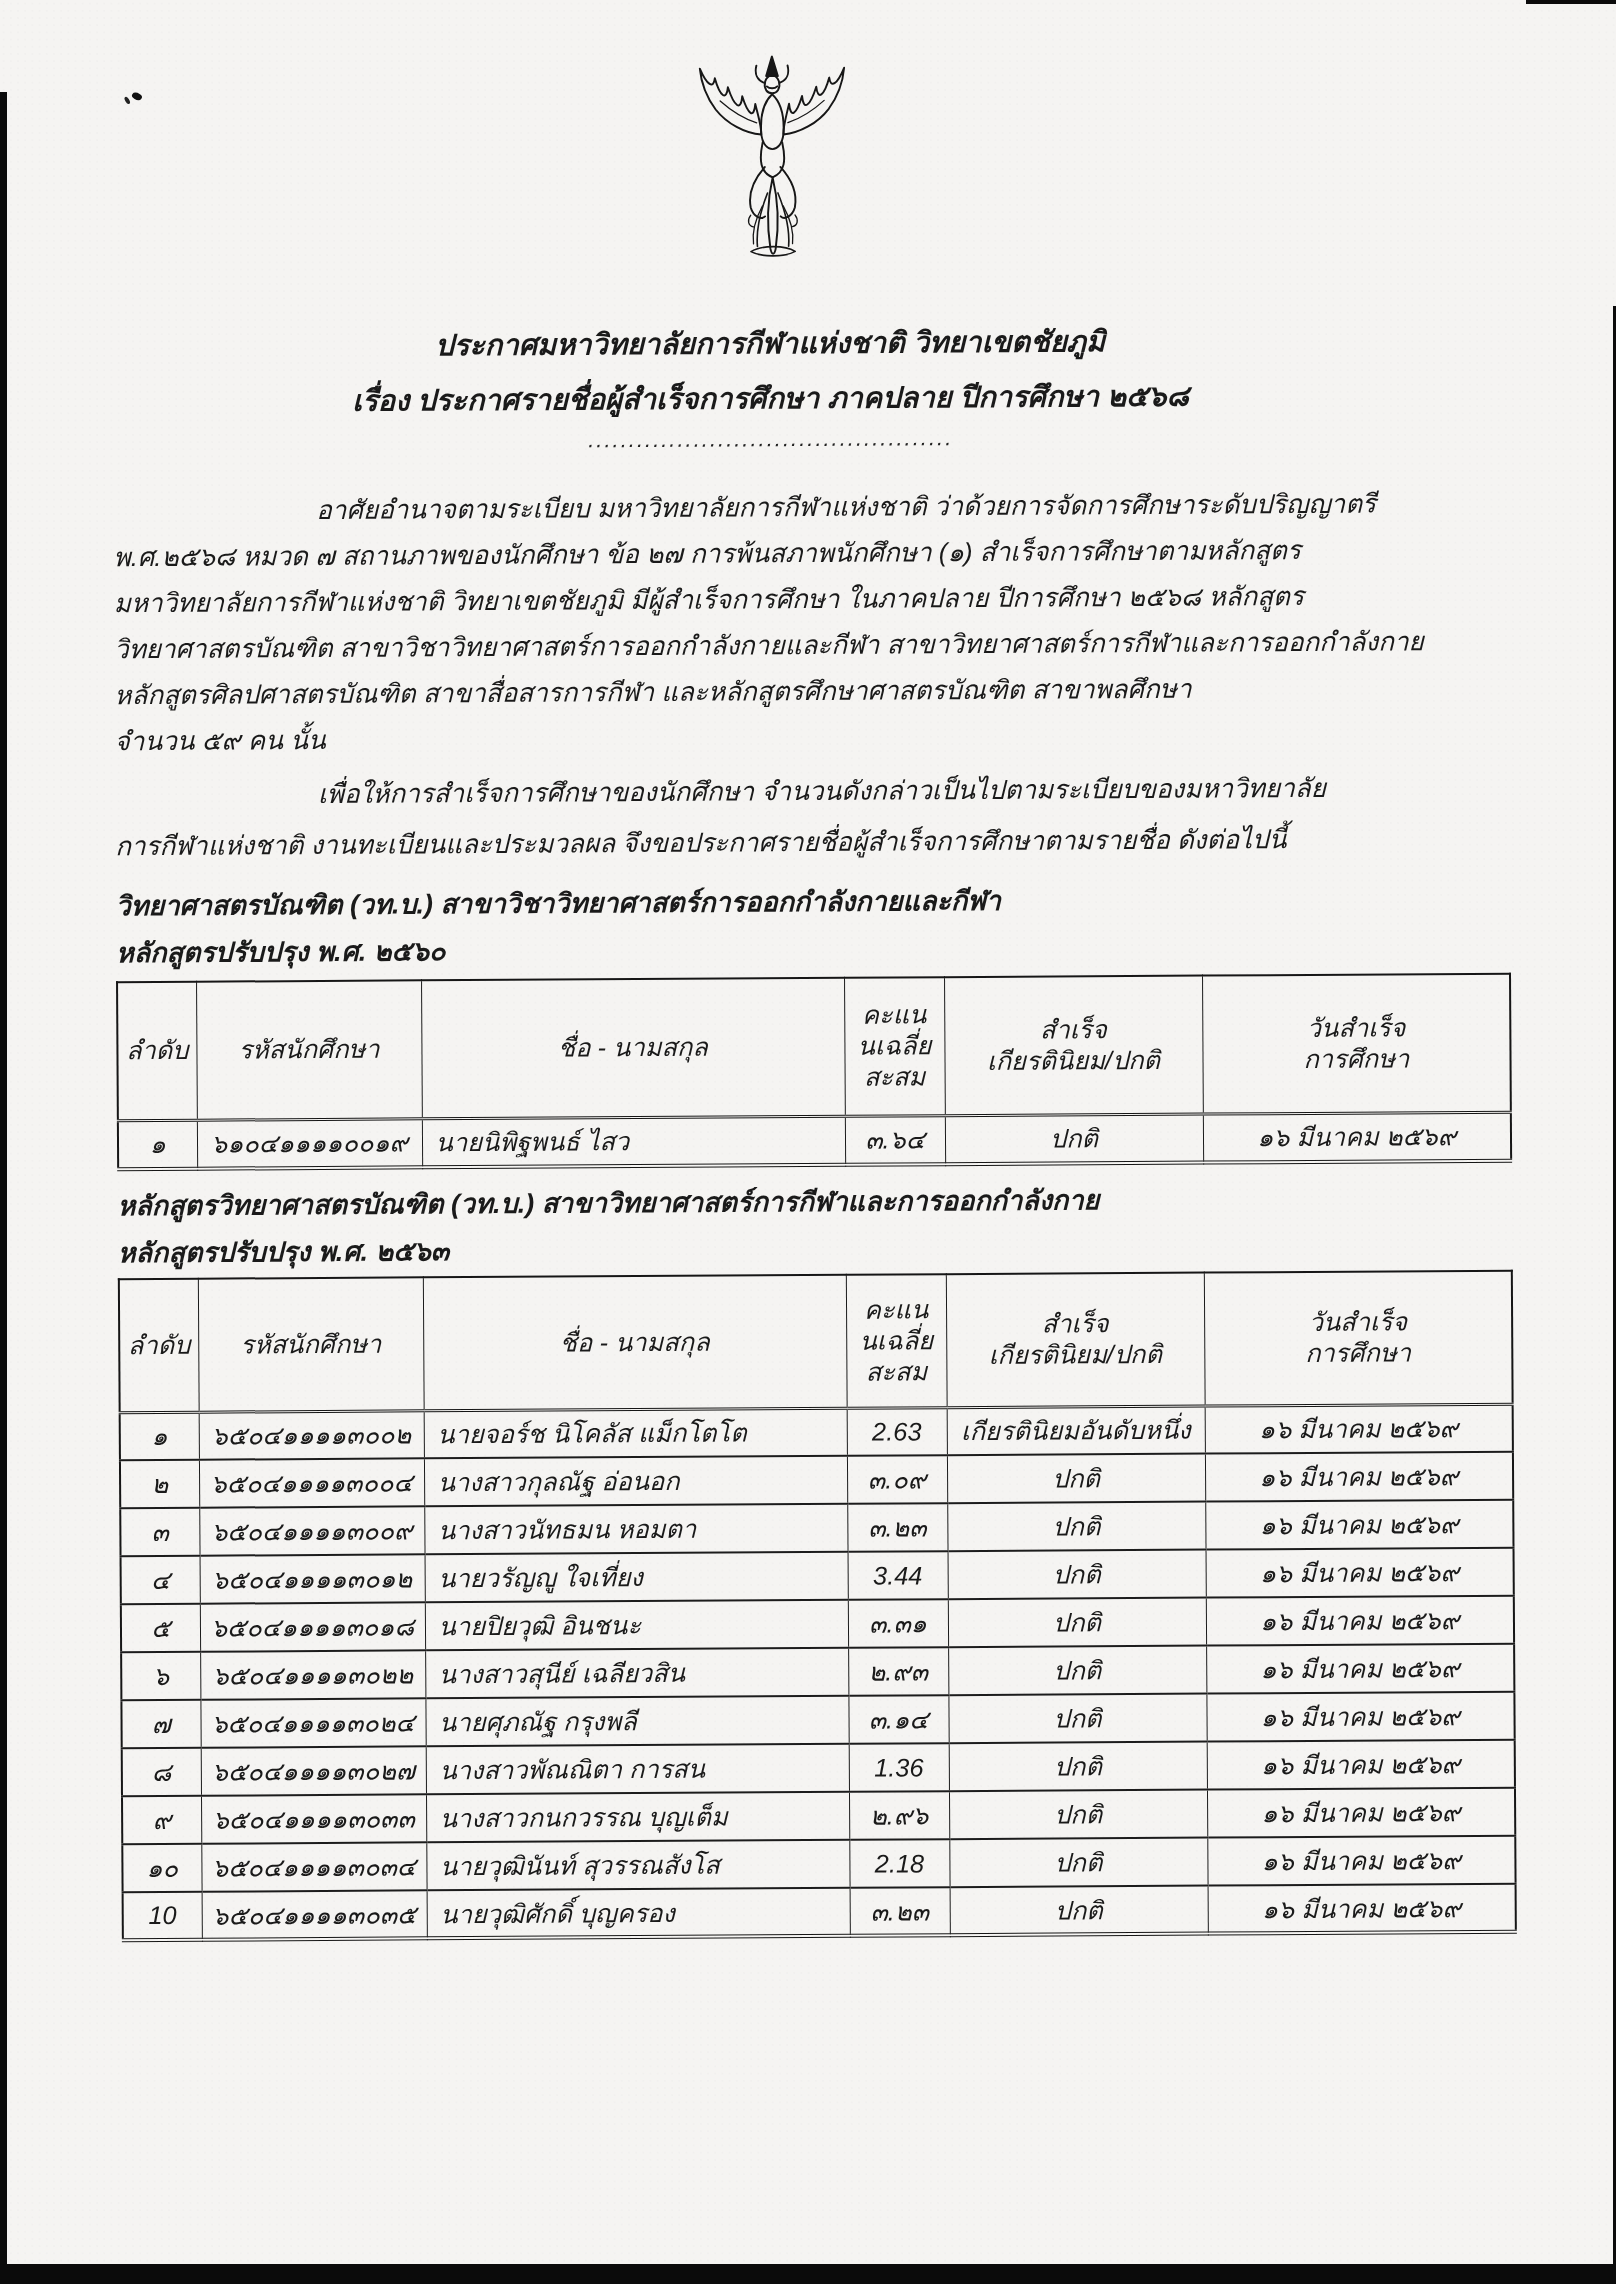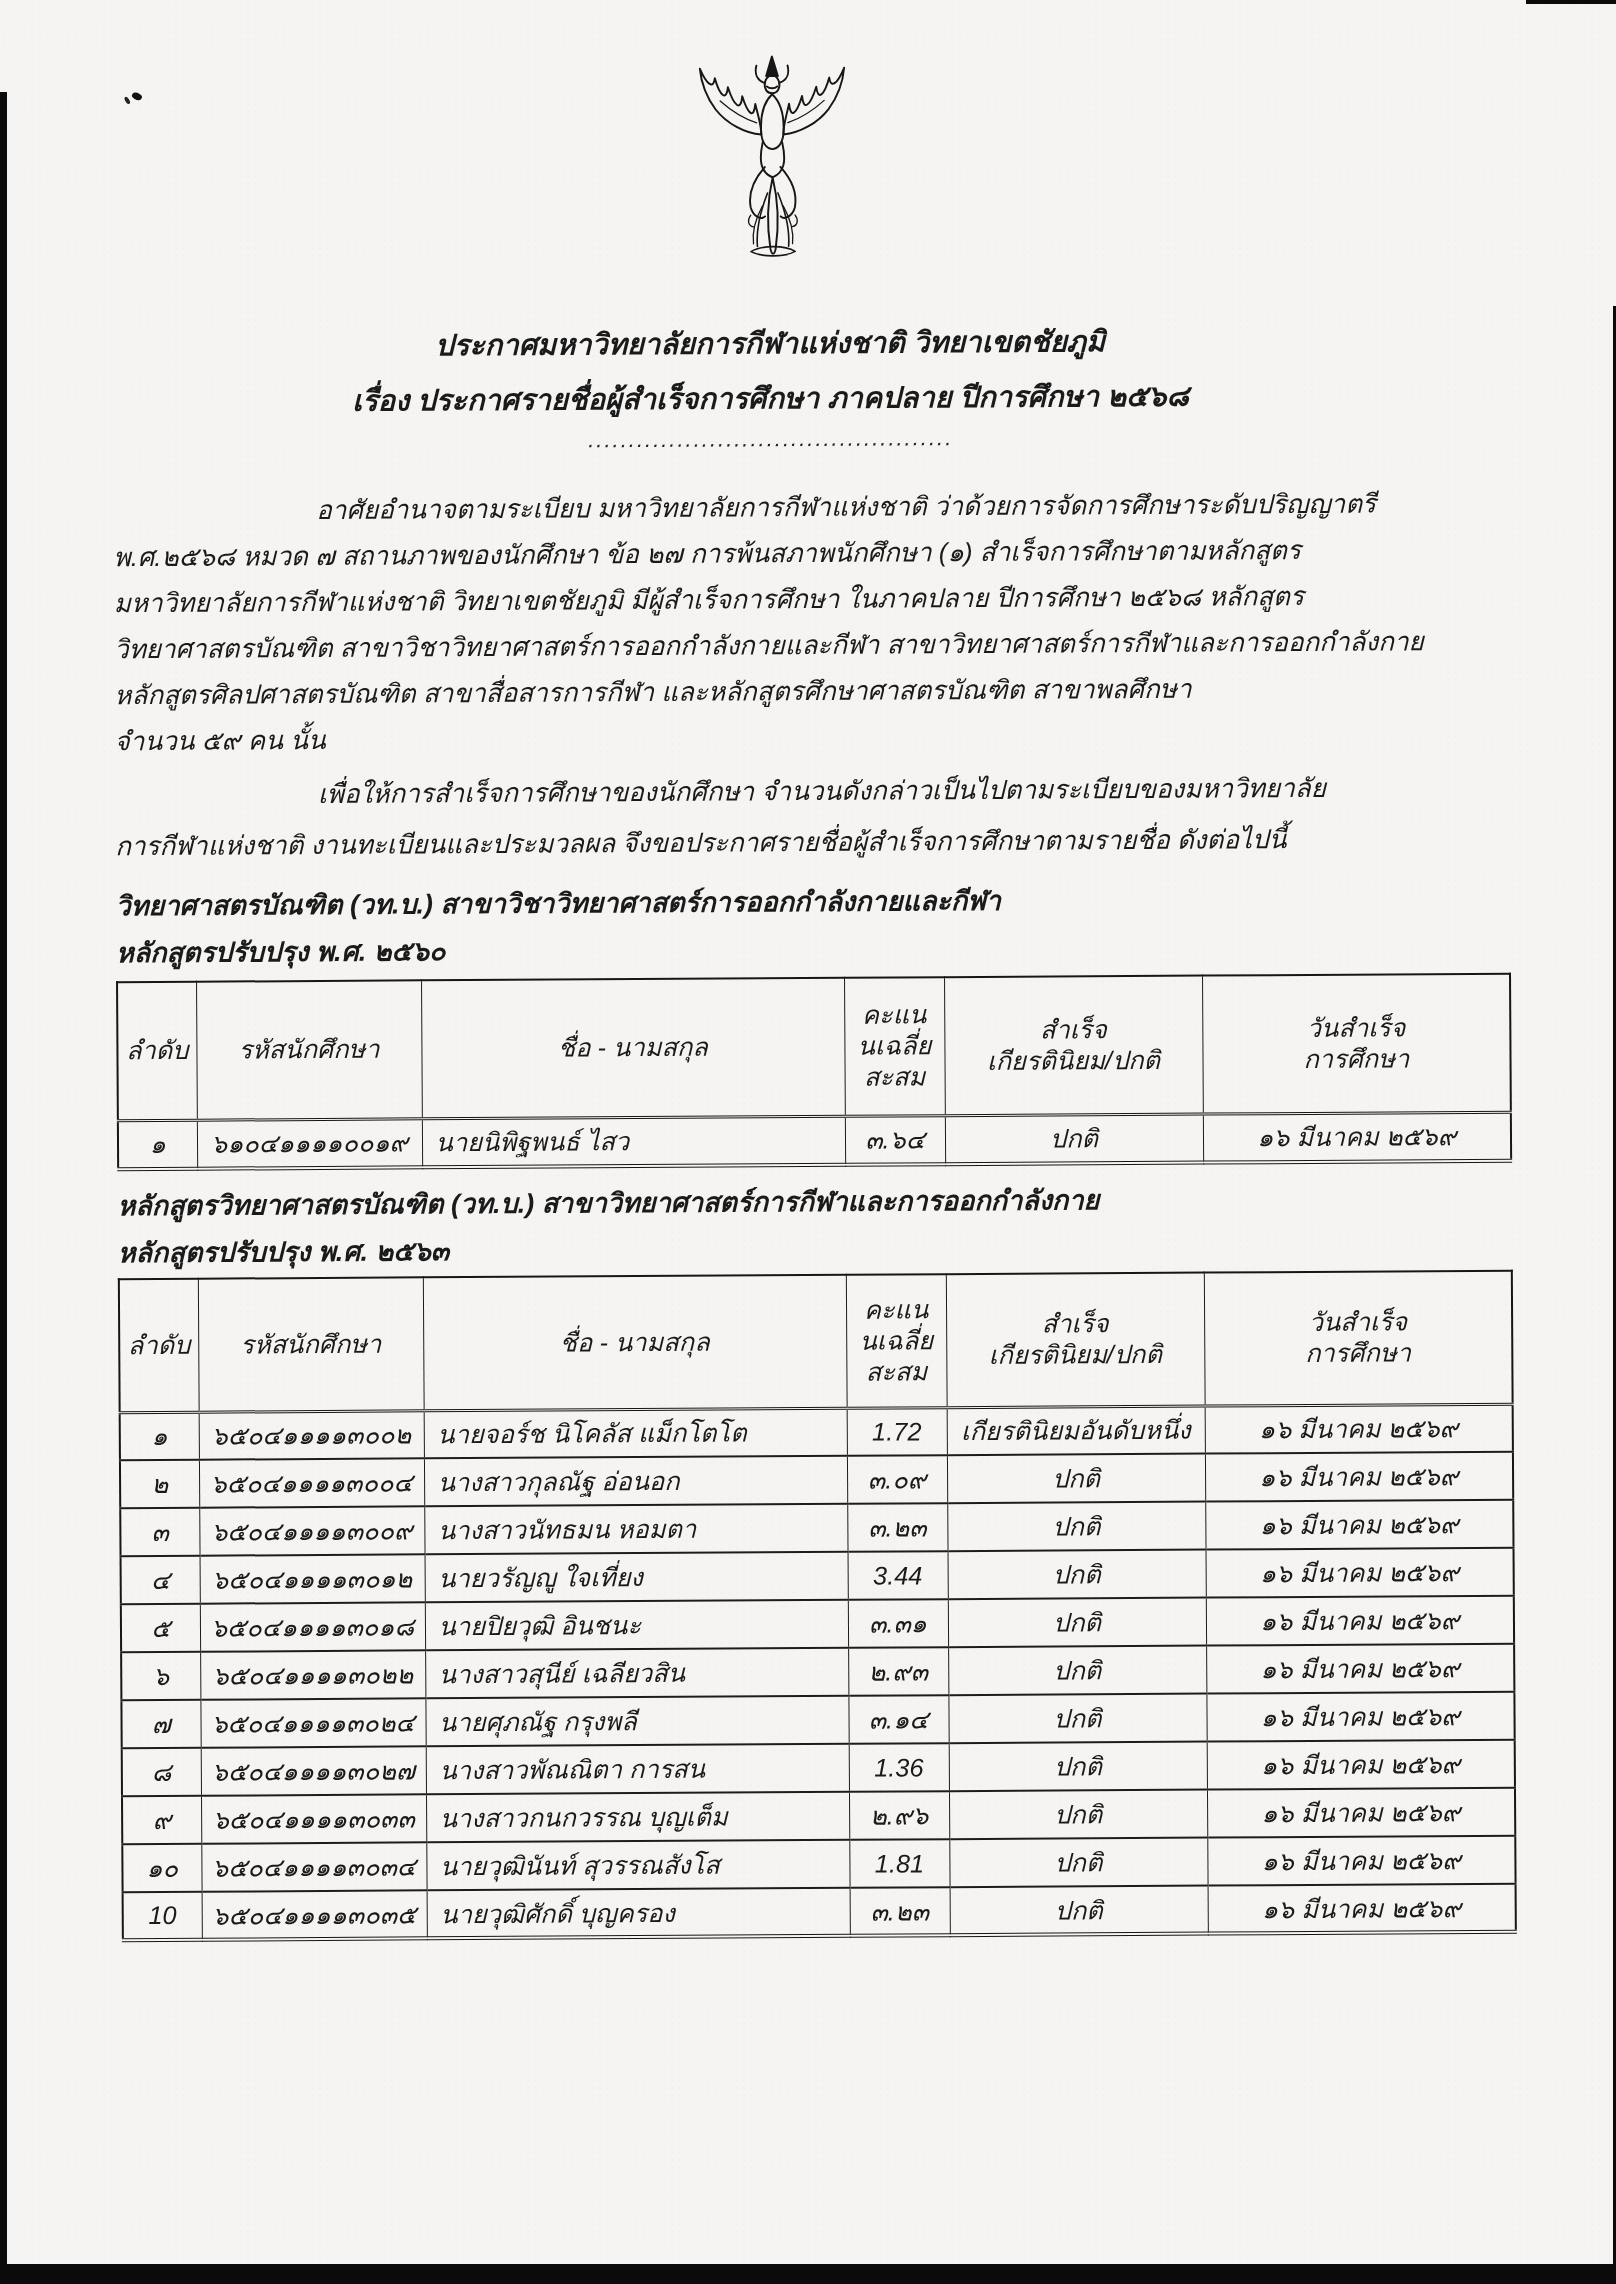--- a/index.html
+++ b/index.html
@@ -200,21 +200,21 @@
             <div>วันสำเร็จ</div>
             <div>การศึกษา</div>
           </th>
         </tr>
       </thead>
       <tbody>
           <tr>
             <td class="c-no">๑</td>
             <td class="c-student_id">๖๕๐๔๑๑๑๑๓๐๐๒</td>
             <td class="c-name">นายจอร์ช นิโคลัส แม็กโตโต</td>
-            <td class="c-gpa">1.72</td>
+            <td class="c-gpa">2.63</td>
             <td class="c-honor">เกียรตินิยมอันดับหนึ่ง</td>
             <td class="c-date">๑๖ มีนาคม ๒๕๖๙</td>
           </tr>
           <tr>
             <td class="c-no">๒</td>
             <td class="c-student_id">๖๕๐๔๑๑๑๑๓๐๐๔</td>
             <td class="c-name">นางสาวกุลณัฐ อ่อนอก</td>
             <td class="c-gpa">๓.๐๙</td>
             <td class="c-honor">ปกติ</td>
             <td class="c-date">๑๖ มีนาคม ๒๕๖๙</td>
@@ -272,21 +272,21 @@
             <td class="c-student_id">๖๕๐๔๑๑๑๑๓๐๓๓</td>
             <td class="c-name">นางสาวกนกวรรณ บุญเต็ม</td>
             <td class="c-gpa">๒.๙๖</td>
             <td class="c-honor">ปกติ</td>
             <td class="c-date">๑๖ มีนาคม ๒๕๖๙</td>
           </tr>
           <tr>
             <td class="c-no">๑๐</td>
             <td class="c-student_id">๖๕๐๔๑๑๑๑๓๐๓๔</td>
             <td class="c-name">นายวุฒินันท์ สุวรรณสังโส</td>
-            <td class="c-gpa">1.81</td>
+            <td class="c-gpa">2.18</td>
             <td class="c-honor">ปกติ</td>
             <td class="c-date">๑๖ มีนาคม ๒๕๖๙</td>
           </tr>
           <tr>
             <td class="c-no">10</td>
             <td class="c-student_id">๖๕๐๔๑๑๑๑๓๐๓๕</td>
             <td class="c-name">นายวุฒิศักดิ์ บุญครอง</td>
             <td class="c-gpa">๓.๒๓</td>
             <td class="c-honor">ปกติ</td>
             <td class="c-date">๑๖ มีนาคม ๒๕๖๙</td>

